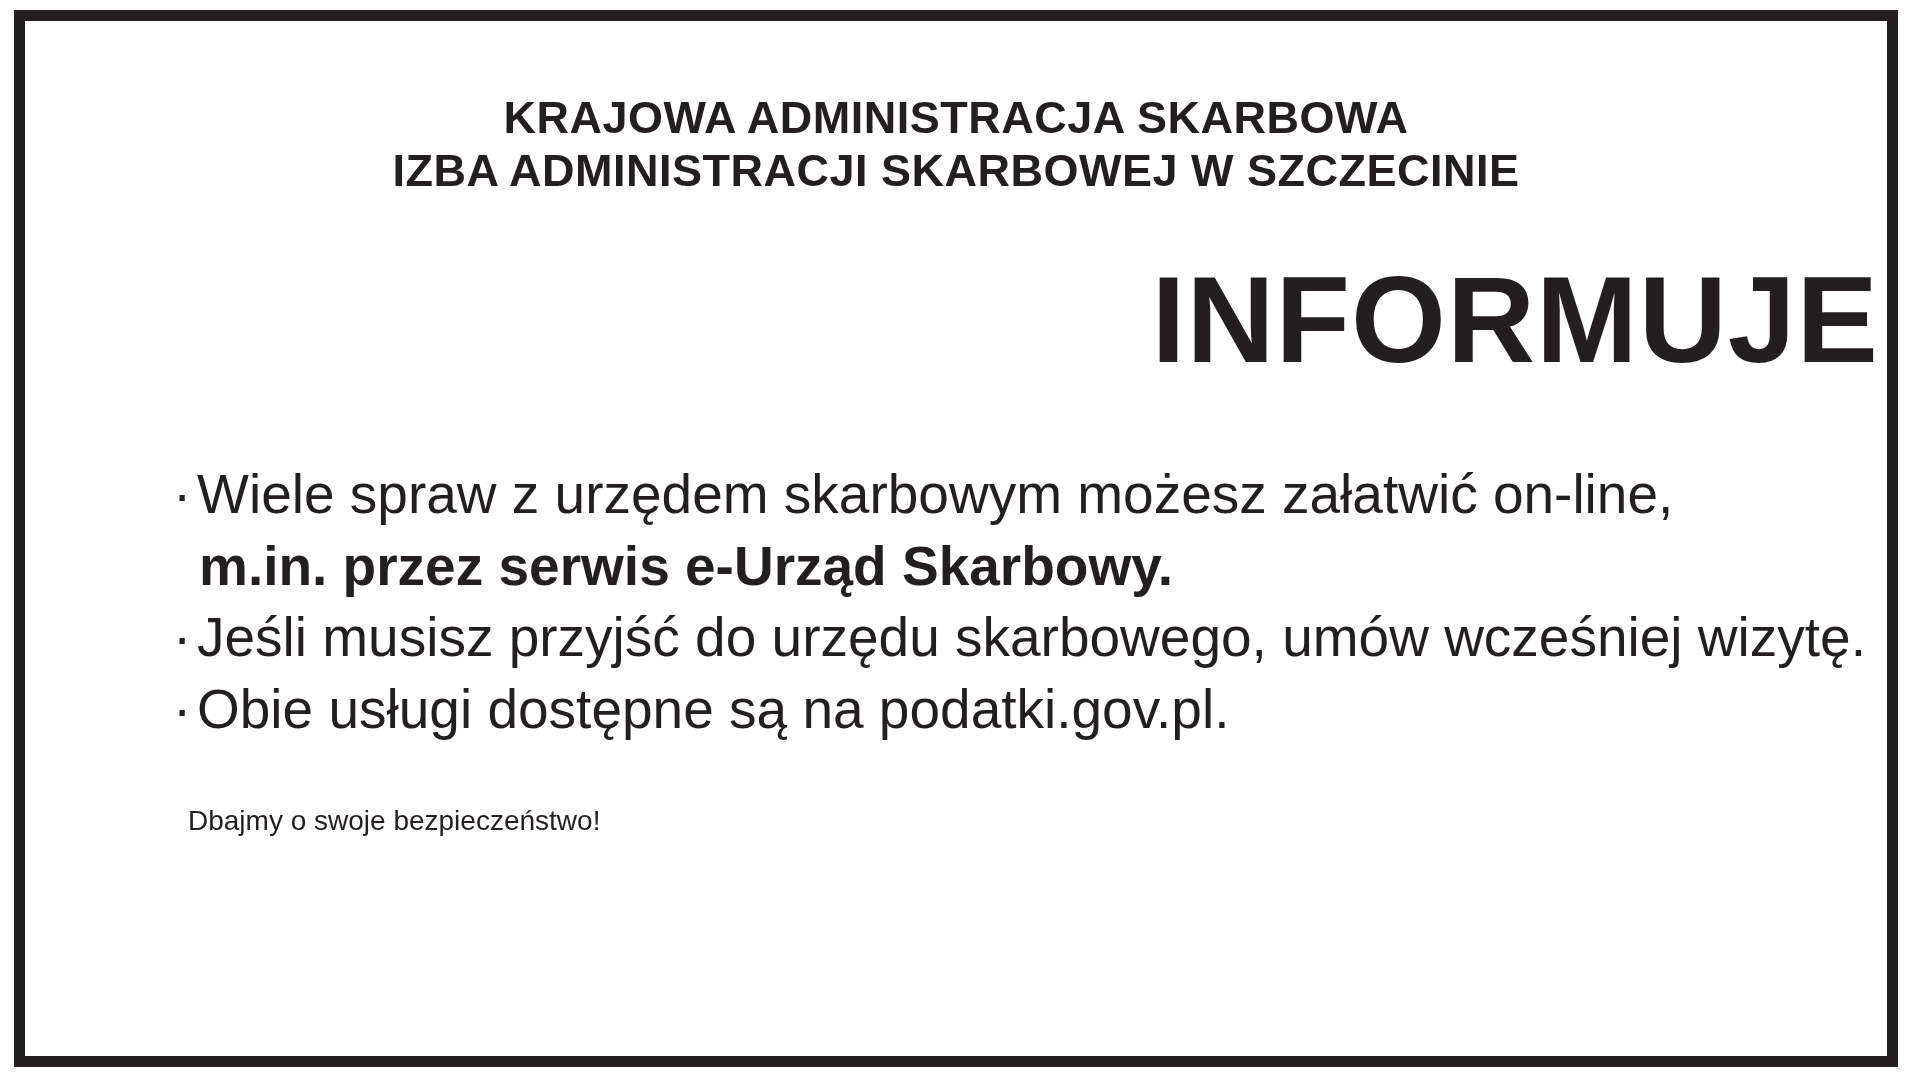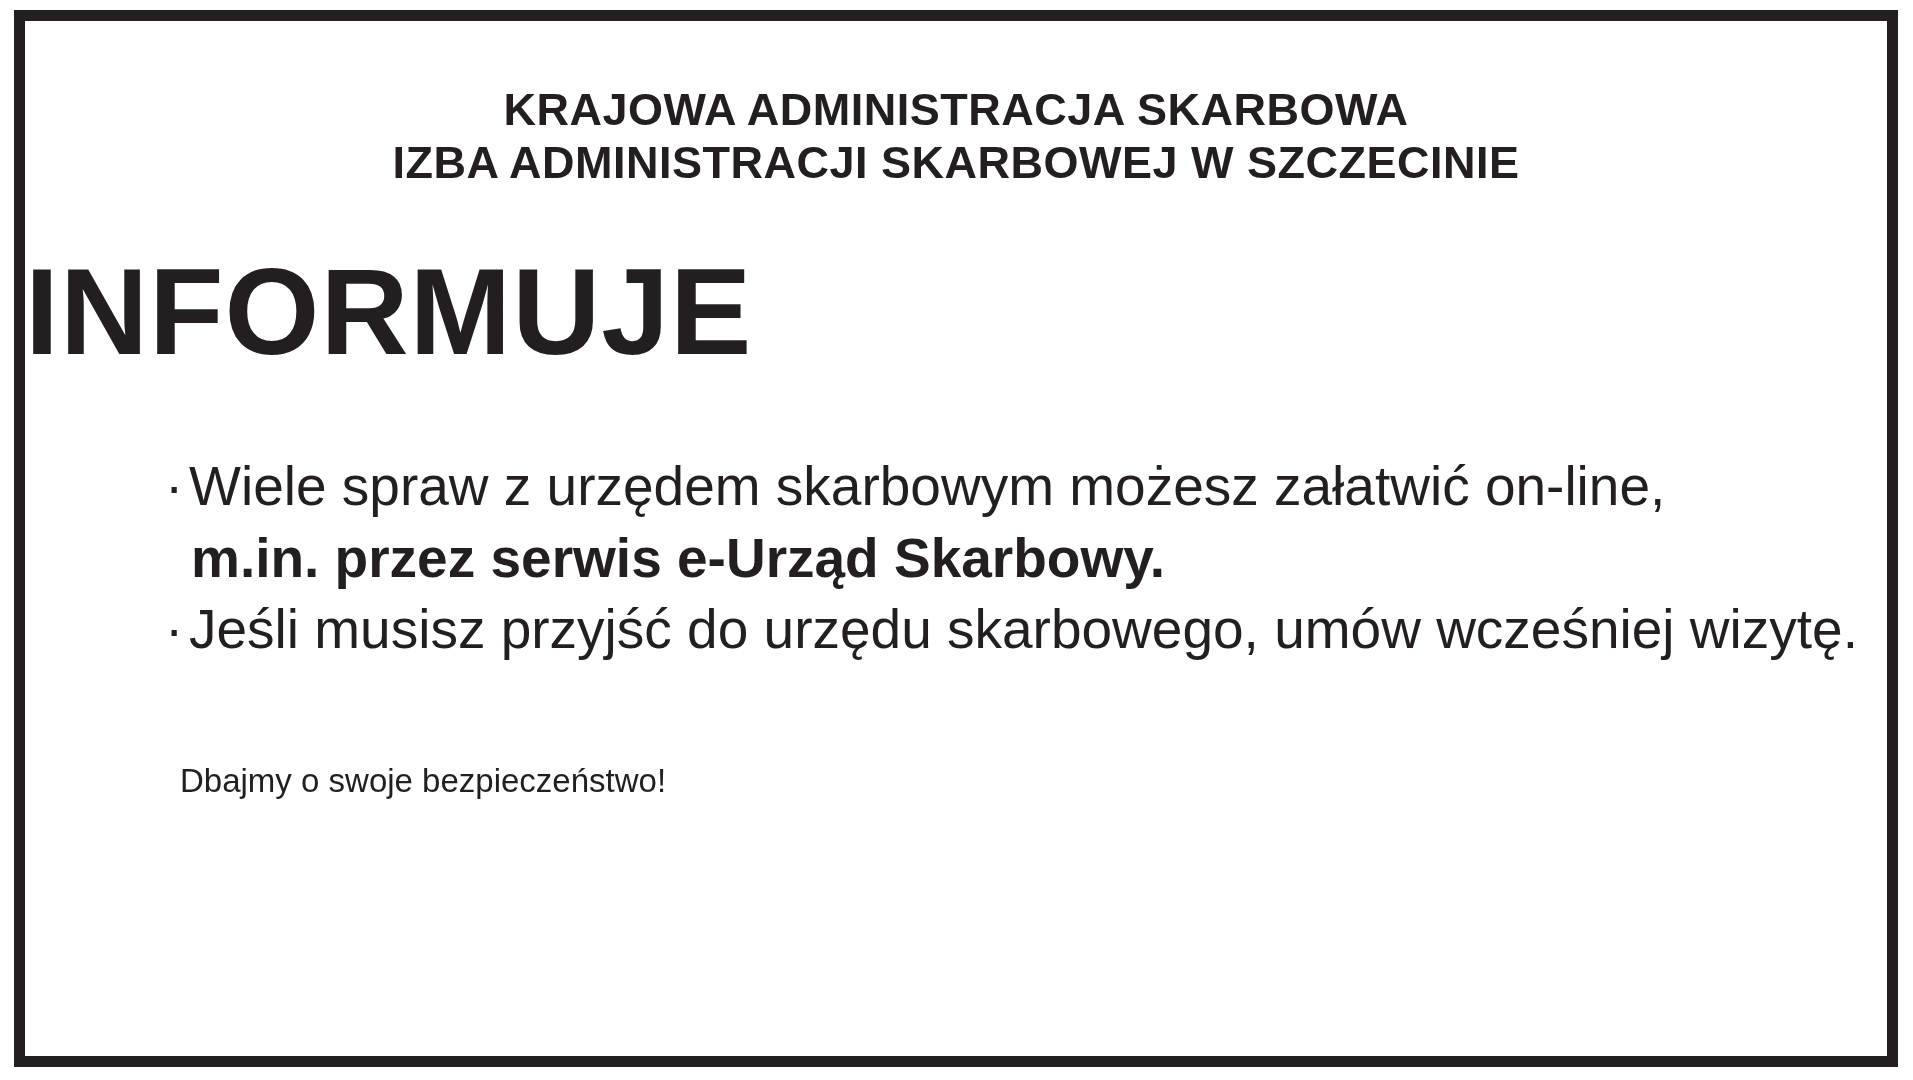--- a/index.html
+++ b/index.html
@@ -24,38 +24,38 @@
     box-sizing: border-box;
     border: 11px solid #231f20;
     background: #ffffff;
   }
 
   .notice-inner {
     position: relative;
     width: 100%;
     height: 100%;
     box-sizing: border-box;
-    padding: 0;
+    padding: 8px;
   }
 
   .header-block {
     text-align: center;
     padding-top: 62px;
     line-height: 1.18;
   }
   .header-line {
     font-weight: bold;
     font-size: 45px;
     letter-spacing: 0.5px;
     color: #231f20;
     white-space: nowrap;
   }
 
   .headline {
-    text-align: left;
+    text-align: right;
     font-weight: bold;
     font-size: 122px;
     letter-spacing: 1px;
     color: #231f20;
     margin-top: 62px;
     line-height: 1.0;
   }
 
   .bullets {
     margin-top: 78px;
@@ -71,23 +71,23 @@
   .bullet-line.cont {
     padding-left: 26px;
     font-weight: bold;
   }
   .bullet-mark {
     display: inline-block;
     width: 24px;
   }
 
   .closing {
-    margin-top: 96px;
+    margin-top: 60px;
     padding-left: 155px;
-    font-size: 33px;
+    font-size: 28px;
     color: #231f20;
     white-space: nowrap;
   }
 </style>
 </head>
 <body>
 
 <div class="notice-frame">
   <div class="notice-inner">
 
@@ -104,19 +104,22 @@
         <span class="bullet-mark">·</span><span>Wiele spraw z urzędem skarbowym możesz załatwić on-line,</span>
       </div>
       <div class="bullet-line cont">
         <span>m.in. przez serwis e-Urząd Skarbowy.</span>
       </div>
 
       <div class="bullet-line">
         <span class="bullet-mark">·</span><span>Jeśli musisz przyjść do urzędu skarbowego, umów wcześniej wizytę.</span>
       </div>
 
+      <div class="bullet-line">
+        <span class="bullet-mark">·</span><span>Obie usługi dostępne są na podatki.gov.pl.</span>
+      </div>
 
     </div>
 
     <div class="closing">Dbajmy o swoje bezpieczeństwo!</div>
 
   </div>
 </div>
 
 </body></html>

